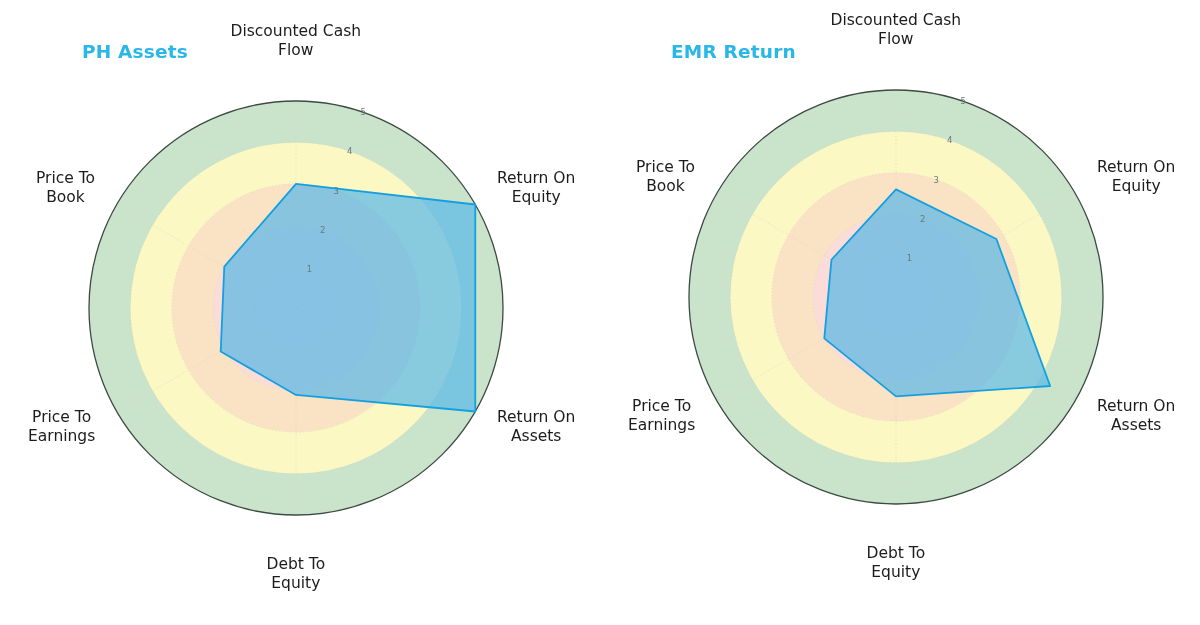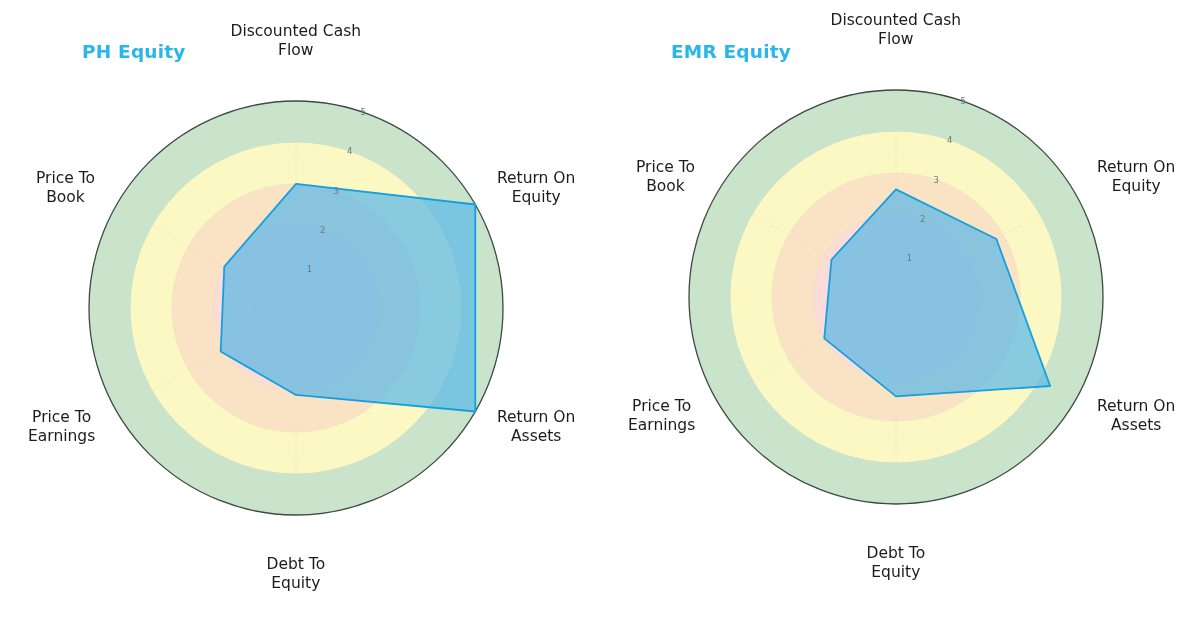--- a/index.html
+++ b/index.html
@@ -61,21 +61,21 @@
     fill: #6b7b78;
     font-family: "DejaVu Sans", sans-serif;
   }
 </style>
 </head>
 <body>
 
 <div id="root">
 
   <div class="panel left">
-    <div class="panel-title">PH Equity</div>
+    <div class="panel-title">PH Assets</div>
     <svg class="radar-svg" viewBox="0 0 600 625">
         <g>
           <circle cx="296" cy="308" r="207" fill="#c9e4cb" stroke="none"></circle>
           <circle cx="296" cy="308" r="165.60000000000002" fill="#fbf8c4" stroke="none"></circle>
           <circle cx="296" cy="308" r="124.19999999999999" fill="#fae3c4" stroke="none"></circle>
           <circle cx="296" cy="308" r="82.80000000000001" fill="#fbdcd8" stroke="none"></circle>
           <circle cx="296" cy="308" r="41.400000000000006" fill="#f8d6d6" stroke="none"></circle>
         </g>
         <g>
           <circle cx="296" cy="308" r="41.400000000000006" fill="none" stroke="#d8cfc0" stroke-width="0.7" stroke-dasharray="1.2 2.2" opacity="0.85"></circle>
@@ -107,21 +107,21 @@
 Assets</div>
       <div class="axis-label" style="color: rgb(28, 28, 28); left: 266.5px; top: 555px;">Debt To
 Equity</div>
       <div class="axis-label" style="color: rgb(28, 28, 28); left: 28px; top: 408px;">Price To
 Earnings</div>
       <div class="axis-label" style="color: rgb(28, 28, 28); left: 36px; top: 169px;">Price To
 Book</div>
     </div>
 
   <div class="panel right">
-    <div class="panel-title">EMR Equity</div>
+    <div class="panel-title">EMR Return</div>
     <svg class="radar-svg" viewBox="0 0 600 625">
         <g>
           <circle cx="296" cy="297" r="207" fill="#c9e4cb" stroke="none"></circle>
           <circle cx="296" cy="297" r="165.60000000000002" fill="#fbf8c4" stroke="none"></circle>
           <circle cx="296" cy="297" r="124.19999999999999" fill="#fae3c4" stroke="none"></circle>
           <circle cx="296" cy="297" r="82.80000000000001" fill="#fbdcd8" stroke="none"></circle>
           <circle cx="296" cy="297" r="41.400000000000006" fill="#f8d6d6" stroke="none"></circle>
         </g>
         <g>
           <circle cx="296" cy="297" r="41.400000000000006" fill="none" stroke="#d8cfc0" stroke-width="0.7" stroke-dasharray="1.2 2.2" opacity="0.85"></circle>

